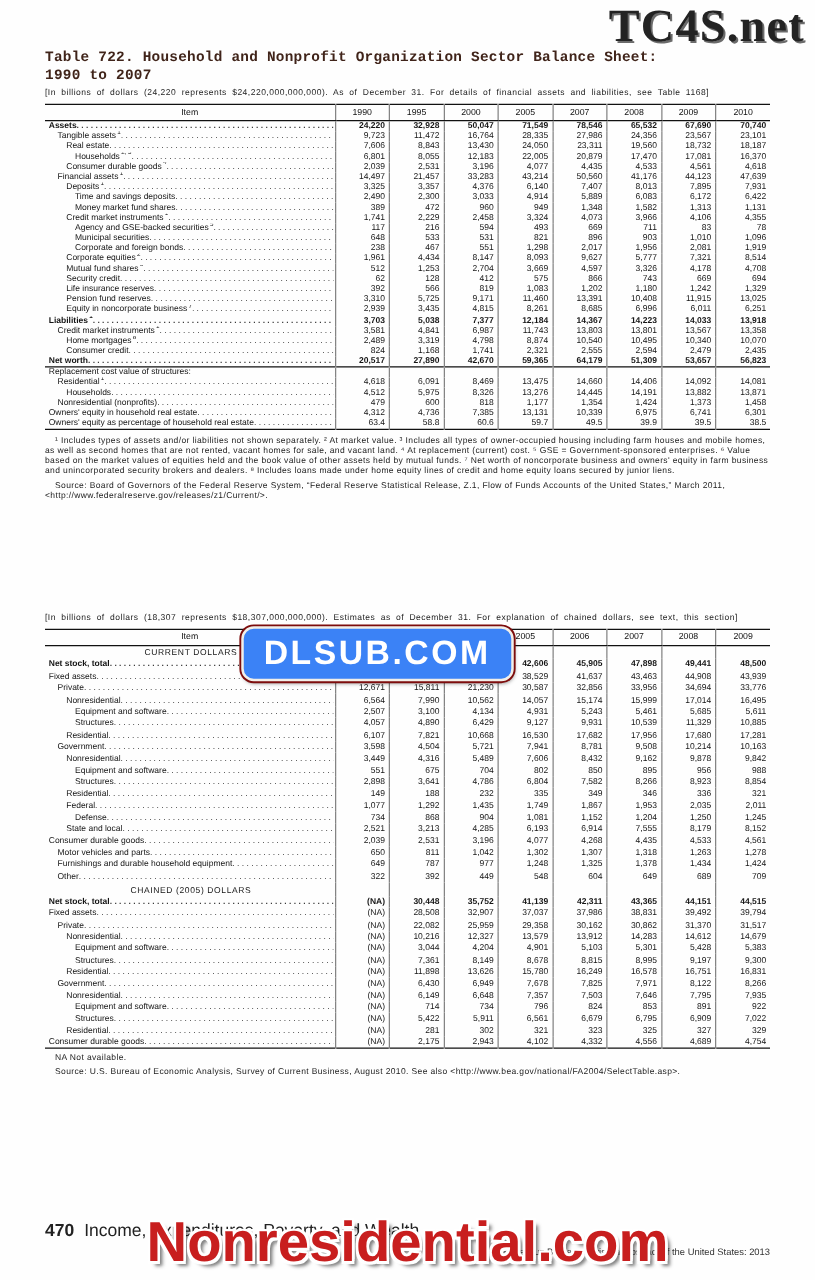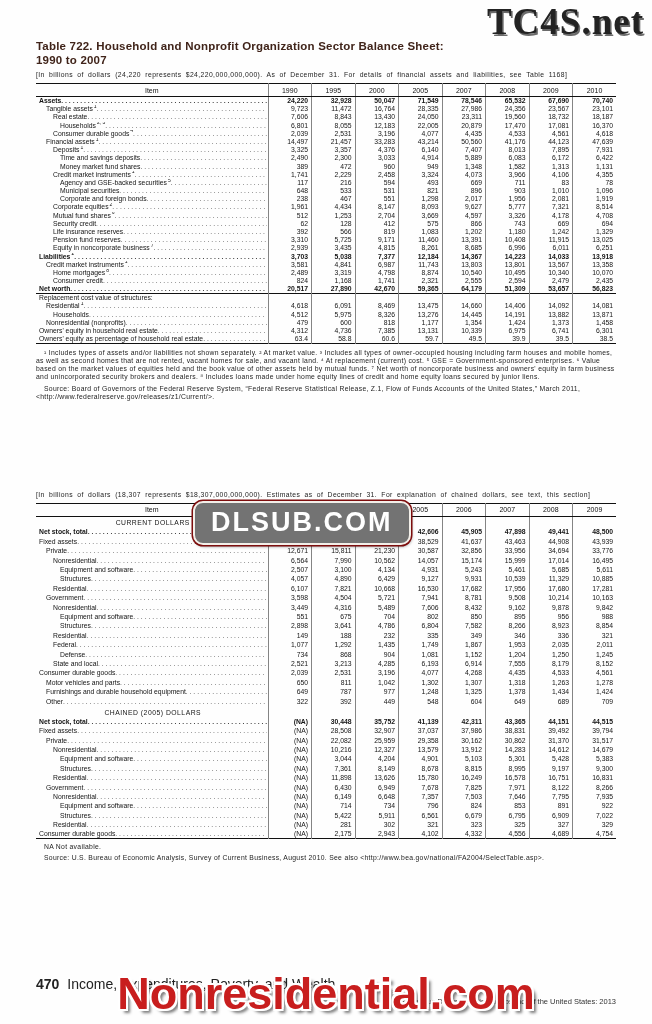--- a/index.html
+++ b/index.html
@@ -1,21 +1,21 @@
 <!DOCTYPE html>
 <html><head>
 <meta charset="utf-8">
 <style>
   *{margin:0;padding:0;box-sizing:border-box;}
   html,body{width:652px;height:1024px;}
   body{position:relative;background:#fefefe;color:#141414;overflow:hidden;
        font-family:"Liberation Sans",sans-serif;}
   .page{padding:40px 36px 0 36px;}
 
-  .tbl-title{font-weight:bold;font-size:11.5px;line-height:13.5px;color:#40241a;letter-spacing:.2px;}
+  .tbl-title{font-weight:bold;font-size:11.5px;line-height:13.5px;color:#40241a;letter-spacing:.2px;font-family:Liberation Mono, monospace;}
   .tbl-note{font-size:6.8px;line-height:8px;margin-top:4px;letter-spacing:.4px;word-spacing:2px;color:#1c1c1c;}
 
   table{border-collapse:collapse;width:100%;margin-top:4px;table-layout:fixed;
         border-top:1.5px solid #111;border-bottom:1px solid #111;}
   th{font-size:7px;font-weight:normal;border-bottom:1px solid #111;padding:2.5px 1px;color:#111;}
   .th-year{border-left:1px solid #848484;text-align:center;}
   .th-item{text-align:center;}
   td{font-size:6.8px;line-height:8px;vertical-align:bottom;padding:0 1px;}
   td.val{text-align:right;border-left:1px solid #848484;padding-right:3px;white-space:nowrap;}
   td.item{overflow:hidden;}
@@ -38,21 +38,21 @@
 
   .footer-left{position:absolute;left:36px;bottom:32px;font-size:14px;color:#222;}
   .footer-left .pgnum{font-weight:bold;margin-right:8px;}
   .credit{position:absolute;right:36px;bottom:18px;font-size:7.5px;color:#333;}
 
   
   .wm-top{position:absolute;top:0;right:8px;z-index:9;
           font-family:"Liberation Serif",serif;font-weight:bold;font-size:37px;
           color:#232323;letter-spacing:1px;text-shadow:1.5px 1.5px 0 #6b6b6b;}
   .wm-mid{position:absolute;top:501px;left:193px;z-index:9;
-          background:#737373;color:#fff;font-weight:bold;font-size:27px;letter-spacing:2px;
+          background:#3b82f6;color:#fff;font-weight:bold;font-size:27px;letter-spacing:2px;
           padding:4px 16px 5px 16px;border-radius:10px;border:2px solid #f2eFe9;
           box-shadow:0 0 0 1.5px #7d0d0d,1px 2px 3px rgba(0,0,0,.35);
           font-family:"Liberation Sans",sans-serif;}
   .wm-bottom{position:absolute;left:50%;bottom:4px;transform:translateX(-50%);z-index:9;white-space:nowrap;
           font-weight:bold;font-size:45px;color:#c81e1e;letter-spacing:0;
           font-family:"Liberation Sans",sans-serif;
           text-shadow:-2px -2px 0 #fff,2px -2px 0 #fff,-2px 2px 0 #fff,2px 2px 0 #fff,
                       0 -2px 0 #fff,0 2px 0 #fff,-2px 0 0 #fff,2px 0 0 #fff,4px 4px 3px rgba(20,20,20,.55);}
 </style>
 </head>

